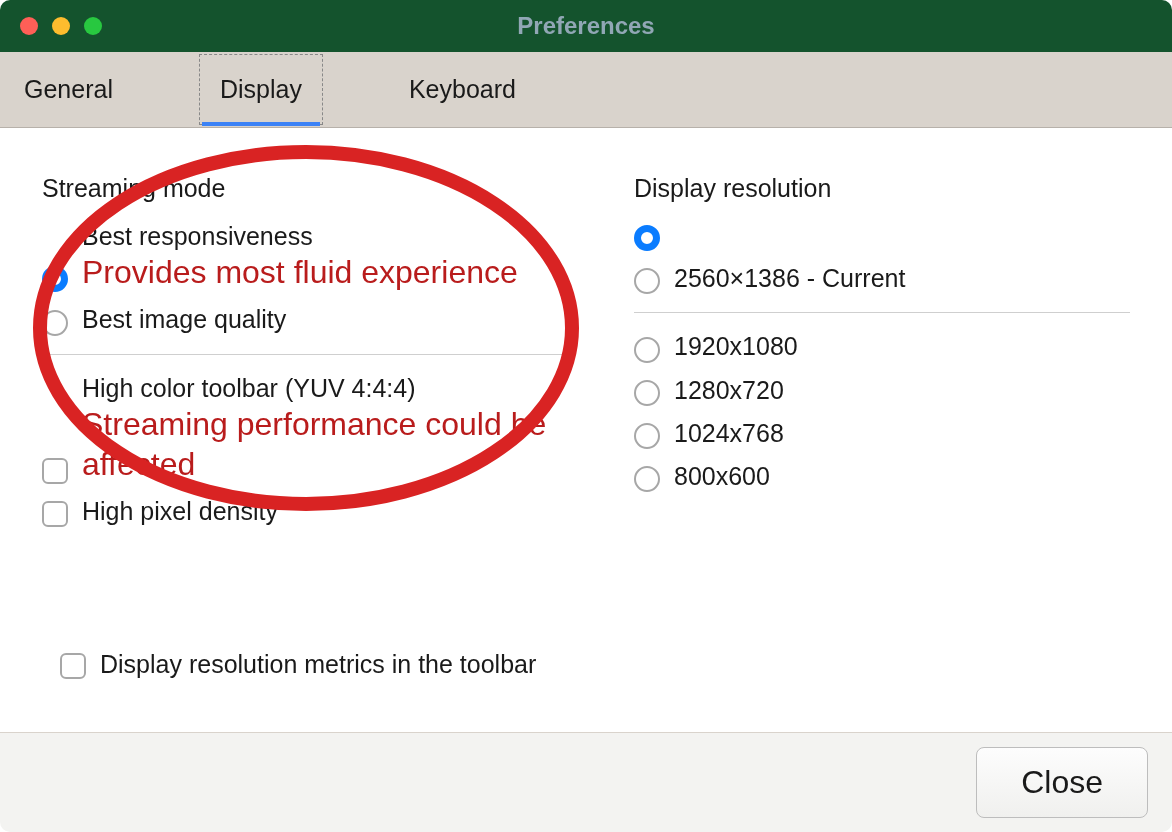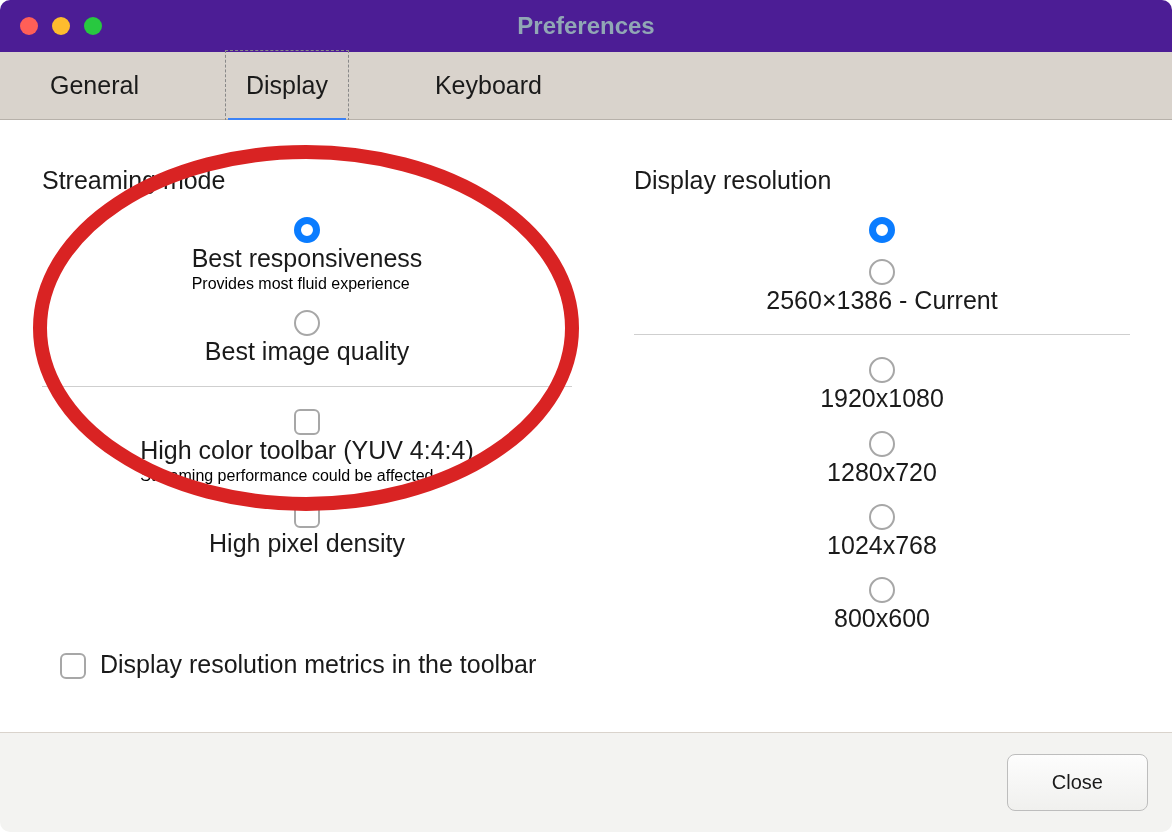--- a/index.html
+++ b/index.html
@@ -16,21 +16,21 @@
       overflow: hidden;
     }
     .window {
       width: 100%;
       height: 100%;
       border-radius: 10px;
       overflow: hidden;
       position: relative;
     }
     .titlebar {
-      background: #4c1d95;
+      background: #14532d;
       height: 52px;
       display: flex;
       align-items: center;
       position: relative;
     }
     .traffic-lights {
       display: flex;
       gap: 14px;
       padding-left: 20px;
     }
@@ -47,24 +47,24 @@
       left: 0;
       right: 0;
       text-align: center;
       color: #91a7b5;
       font-size: 24px;
       font-weight: 700;
       pointer-events: none;
     }
     .tabbar {
       background: #d9d3cc;
-      height: 68px;
-      display: flex;
-      align-items: center;
-      padding-left: 50px;
+      height: 76px;
+      display: flex;
+      align-items: center;
+      padding-left: 24px;
       border-bottom: 1px solid #b7b1aa;
     }
     .tab {
       font-size: 25px;
       color: #1a1a1a;
       padding: 20px 0;
       cursor: pointer;
       user-select: none;
     }
     .tab-general { margin-right: 86px; }
@@ -96,23 +96,23 @@
     }
     .col-left { width: 530px; position: relative; }
     .col-right { flex: 1; }
     .section-title {
       font-size: 25px;
       color: #1a1a1a;
       margin-bottom: 18px;
     }
     .option-row {
       display: flex;
-      align-items: center;
+      align-items: flex-end;
+      gap: 14px;
       margin-bottom: 12px;
-      flex-direction: column;
     }
     .radio {
       width: 26px;
       height: 26px;
       border-radius: 50%;
       border: 2px solid #a7a7a7;
       background: #fff;
       margin-top: 4px;
       flex-shrink: 0;
       position: relative;
@@ -135,22 +135,22 @@
     .opt-texts {
       display: flex;
       flex-direction: column;
     }
     .opt-label {
       font-size: 25px;
       color: #1a1a1a;
       line-height: 1.25;
     }
     .opt-sub {
-      font-size: 16px;
-      color: #000000;
+      font-size: 32px;
+      color: #b91c1c;
       line-height: 1.25;
     }
     .divider {
       border: none;
       border-top: 1px solid #cfcfcf;
       margin: 18px 0 18px 0;
     }
     .annotation-circle {
       position: absolute;
       left: 26px;
@@ -179,21 +179,21 @@
       display: flex;
       align-items: center;
       justify-content: flex-end;
       padding-right: 24px;
     }
     .close-btn {
       background: linear-gradient(#fdfdfd, #f0f0ee);
       border: 1px solid #bdbdbd;
       border-radius: 8px;
       padding: 16px 44px;
-      font-size: 20px;
+      font-size: 32px;
       color: #1a1a1a;
       cursor: pointer;
     }
   </style>
 </head>
 <body>
 
 <div class="window">
   <div class="titlebar">
     <div class="traffic-lights">

